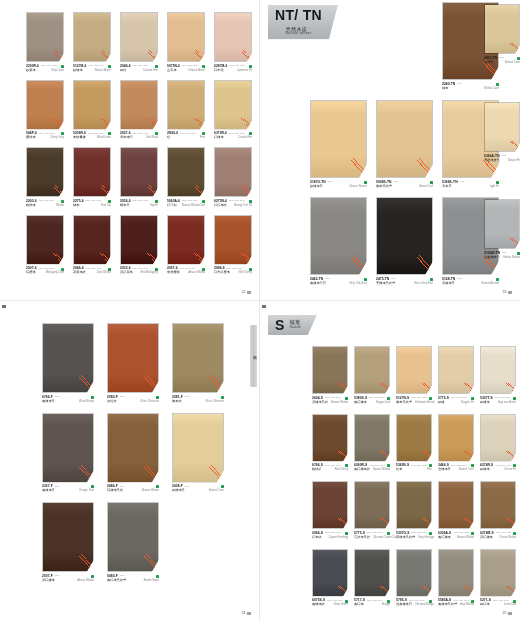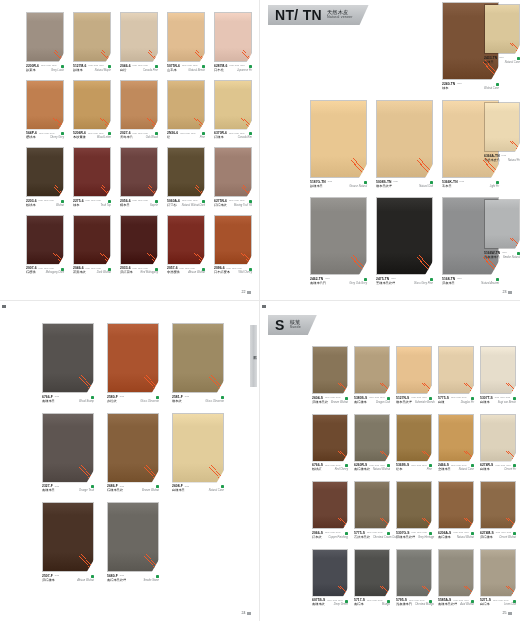--- a/index.html
+++ b/index.html
@@ -396,21 +396,21 @@
           </div>
         </div>
       </div>
     <div class="folio">
       <span class="folio-num">22</span>
       <span class="folio-mark"></span>
     </div>
   </div>
 
   <div class="page pg-tr">
-    <div class="badge" style="left:8px; top:5px;">
+    <div class="badge" style="left:8px; top:5px;flex-direction:column;">
       <span class="badge-code">NT/ TN</span>
       <span class="badge-txt">
         <span class="badge-cn">天然木皮</span>
         <span class="badge-en">Natural veneer</span>
       </span>
     </div>
     <div id="grid-tr" style="position: absolute; left: 0px; top: 0px; width: 260px; height: 300px;">
         <div class="cell" style="width: 57px; position: absolute; left: 182px; top: 2px;">
           <div class="chip" style="height: 78px; width: 57px; background-image: linear-gradient(rgb(136, 96, 68) 0%, rgb(122, 82, 54) 18%, rgb(122, 82, 54) 72%, rgb(106, 66, 38) 100%), repeating-linear-gradient(90deg, rgb(92, 52, 24) 0px, rgb(92, 52, 24) 0.4px, transparent 0.4px, transparent 2.1px);"></div>
           <div class="lbl">

